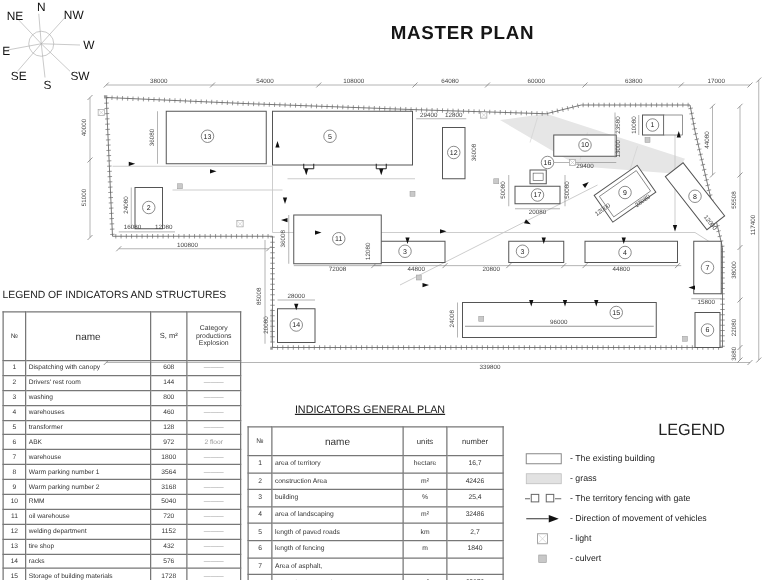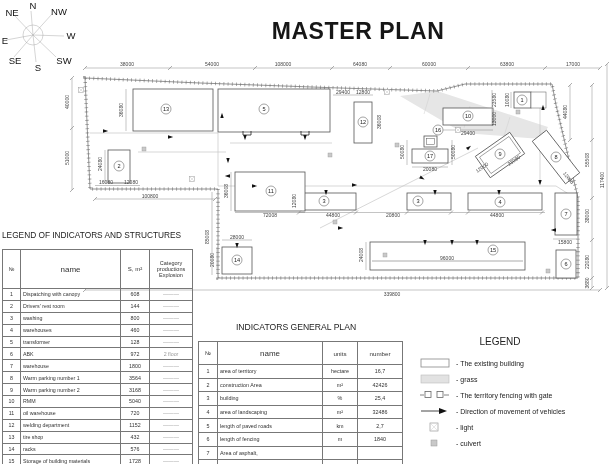--- a/index.html
+++ b/index.html
@@ -3,56 +3,56 @@
 <meta charset="utf-8">
 <style>
   html,body{margin:0;padding:0;}
   body{width:612px;height:464px;background:#fff;position:relative;overflow:hidden;
        font-family:"Liberation Sans",sans-serif;color:#222;}
   .sheet{position:absolute;inset:0;}
   svg.plan{position:absolute;left:0;top:0;width:612px;height:464px;}
   svg .dim{font-family:"Liberation Sans",sans-serif;font-size:5px;fill:#444;text-anchor:middle;}
   svg .bnum{font-family:"Liberation Sans",sans-serif;font-size:5.6px;fill:#222;text-anchor:middle;}
   svg .cmp{font-family:"Liberation Sans",sans-serif;font-size:9.5px;fill:#111;text-anchor:middle;}
-  .main-title{position:absolute;left:228px;top:18px;width:260px;text-align:center;
-      font-size:23px;font-weight:700;letter-spacing:.6px;color:#161616;}
+  .main-title{position:absolute;left:240px;top:18px;width:260px;text-align:center;
+      font-size:15px;font-weight:700;letter-spacing:.6px;color:#161616;}
   
   .lbs{position:absolute;left:2px;top:230px;width:176px;}
   .lbs .ttl{font-size:8.3px;color:#222;white-space:nowrap;margin:0 0 9px 0;}
   table{border-collapse:collapse;table-layout:fixed;}
   .lbs table{width:170px;}
   .lbs th,.lbs td{border:0.5px solid #777;padding:0 2px;font-size:5.3px;color:#333;overflow:hidden;white-space:nowrap;}
   .lbs th{font-weight:400;}
   .lbs .c-no{width:13px;text-align:center;}
   .lbs .c-name{width:95px;text-align:left;}
   .lbs .c-s{width:24px;text-align:center;}
   .lbs .c-cat{width:38px;text-align:center;white-space:normal;}
   .lbs thead th{height:38px;}
   .lbs thead .c-name{font-size:8px;text-align:center;}
   .lbs thead .c-s{font-size:6px;}
   .lbs thead .c-cat{font-size:5.5px;}
   .lbs tbody td{height:10.9px;}
   .lbs td.c-cat{color:#999;}
   
   .igp{position:absolute;left:198px;top:322px;width:196px;}
-  .igp .ttl{text-align:center;font-size:8.6px;color:#222;margin:0 0 9px 0;}
+  .igp .ttl{text-align:center;font-size:8.6px;color:#222;margin:0 0 9px 0;text-decoration:underline;}
   .igp table{width:190px;}
   .igp th,.igp td{border:0.5px solid #777;padding:0 2px;font-size:5.4px;color:#333;overflow:hidden;white-space:nowrap;}
   .igp th{font-weight:400;}
   .igp .c-no{width:14px;text-align:center;}
   .igp .c-name{width:100px;text-align:left;}
   .igp .c-units{width:30px;text-align:center;}
   .igp .c-number{width:40px;text-align:center;}
   .igp thead th{height:22px;}
   .igp thead .c-name{font-size:8px;text-align:center;}
   .igp thead .c-units,.igp thead .c-number{font-size:6.2px;}
   .igp tbody td{height:12.6px;}
   
   .legend{position:absolute;left:420px;top:336px;width:186px;}
-  .legend .ttl{width:160px;text-align:center;font-size:10px;color:#222;margin:0 0 8px 0;}
+  .legend .ttl{width:160px;text-align:right;font-size:13px;color:#222;margin:0 0 8px 0;}
   .legend .row{display:flex;align-items:center;height:16px;}
   .legend .sym{width:36px;flex:0 0 36px;display:flex;align-items:center;}
   .legend .lbl{font-size:7px;color:#222;white-space:nowrap;}
 </style>
 </head>
 <body>
 
 <div class="sheet">
 
 <svg class="plan" viewBox="0 0 612 464">

